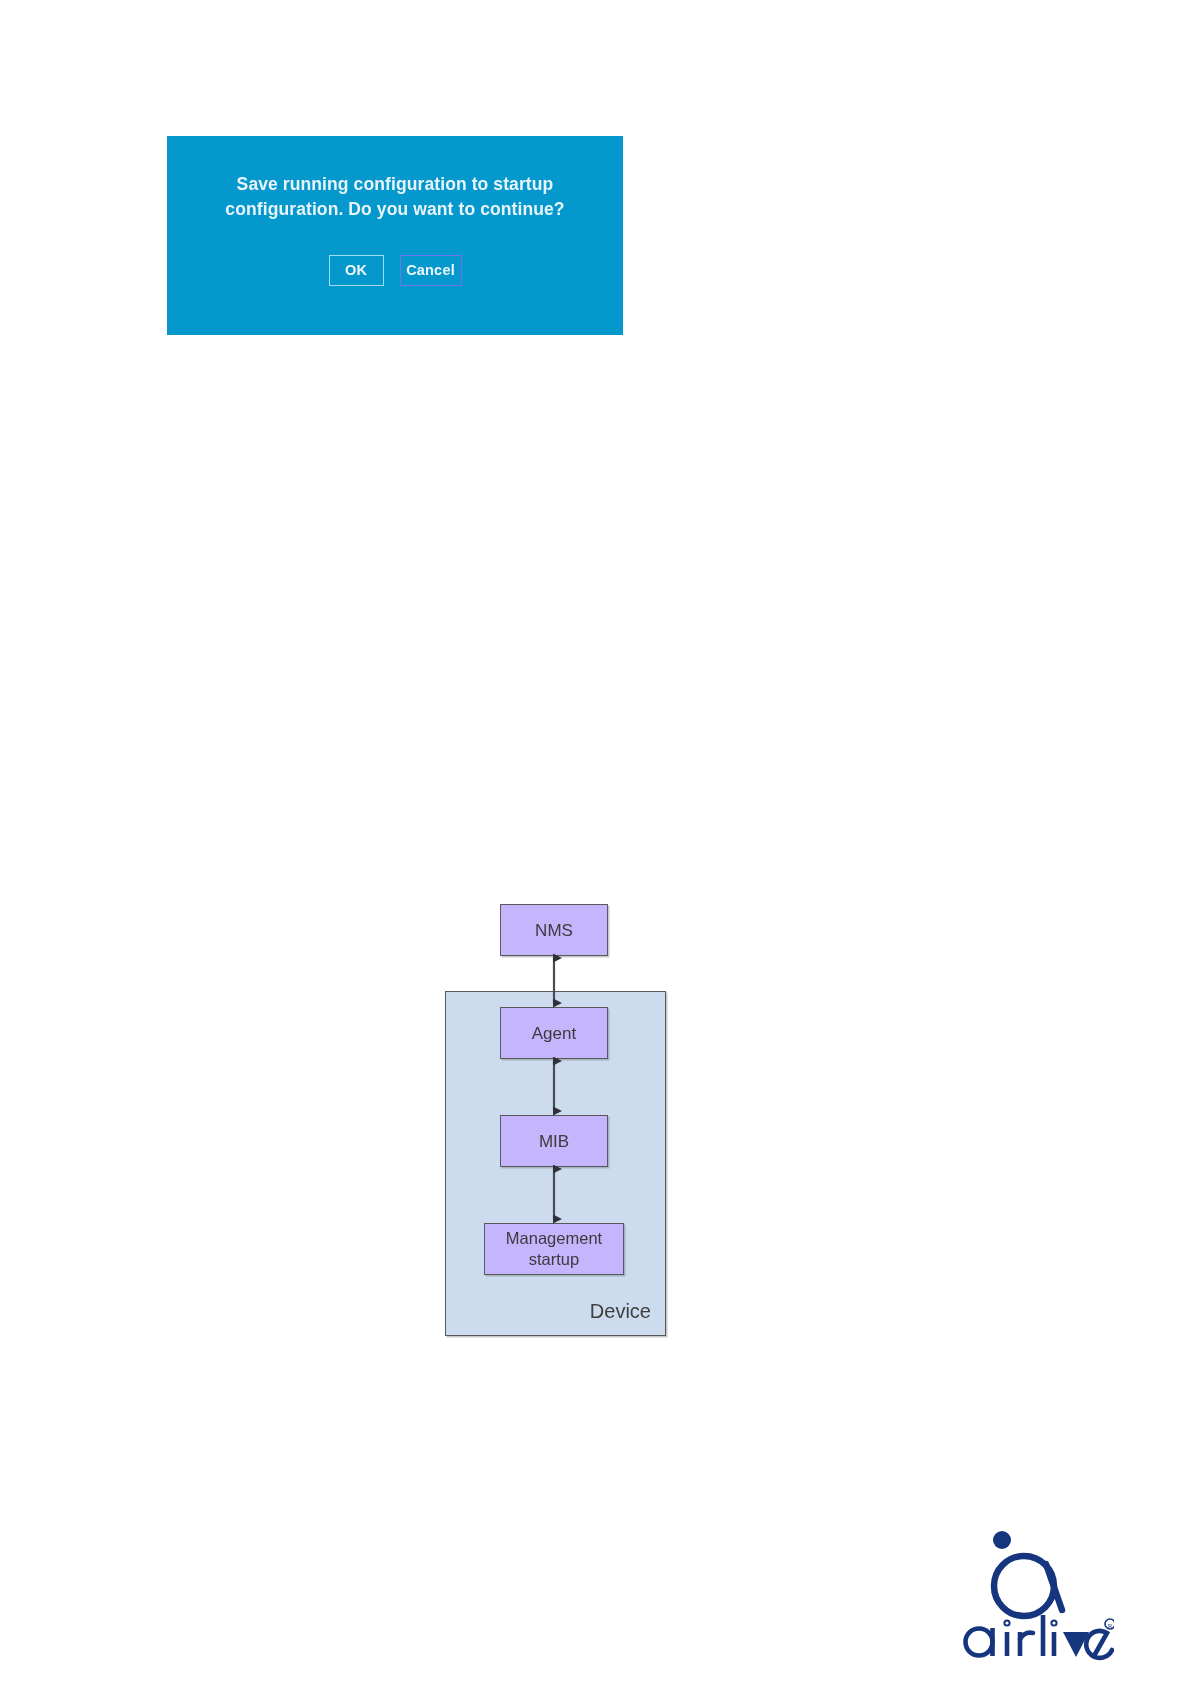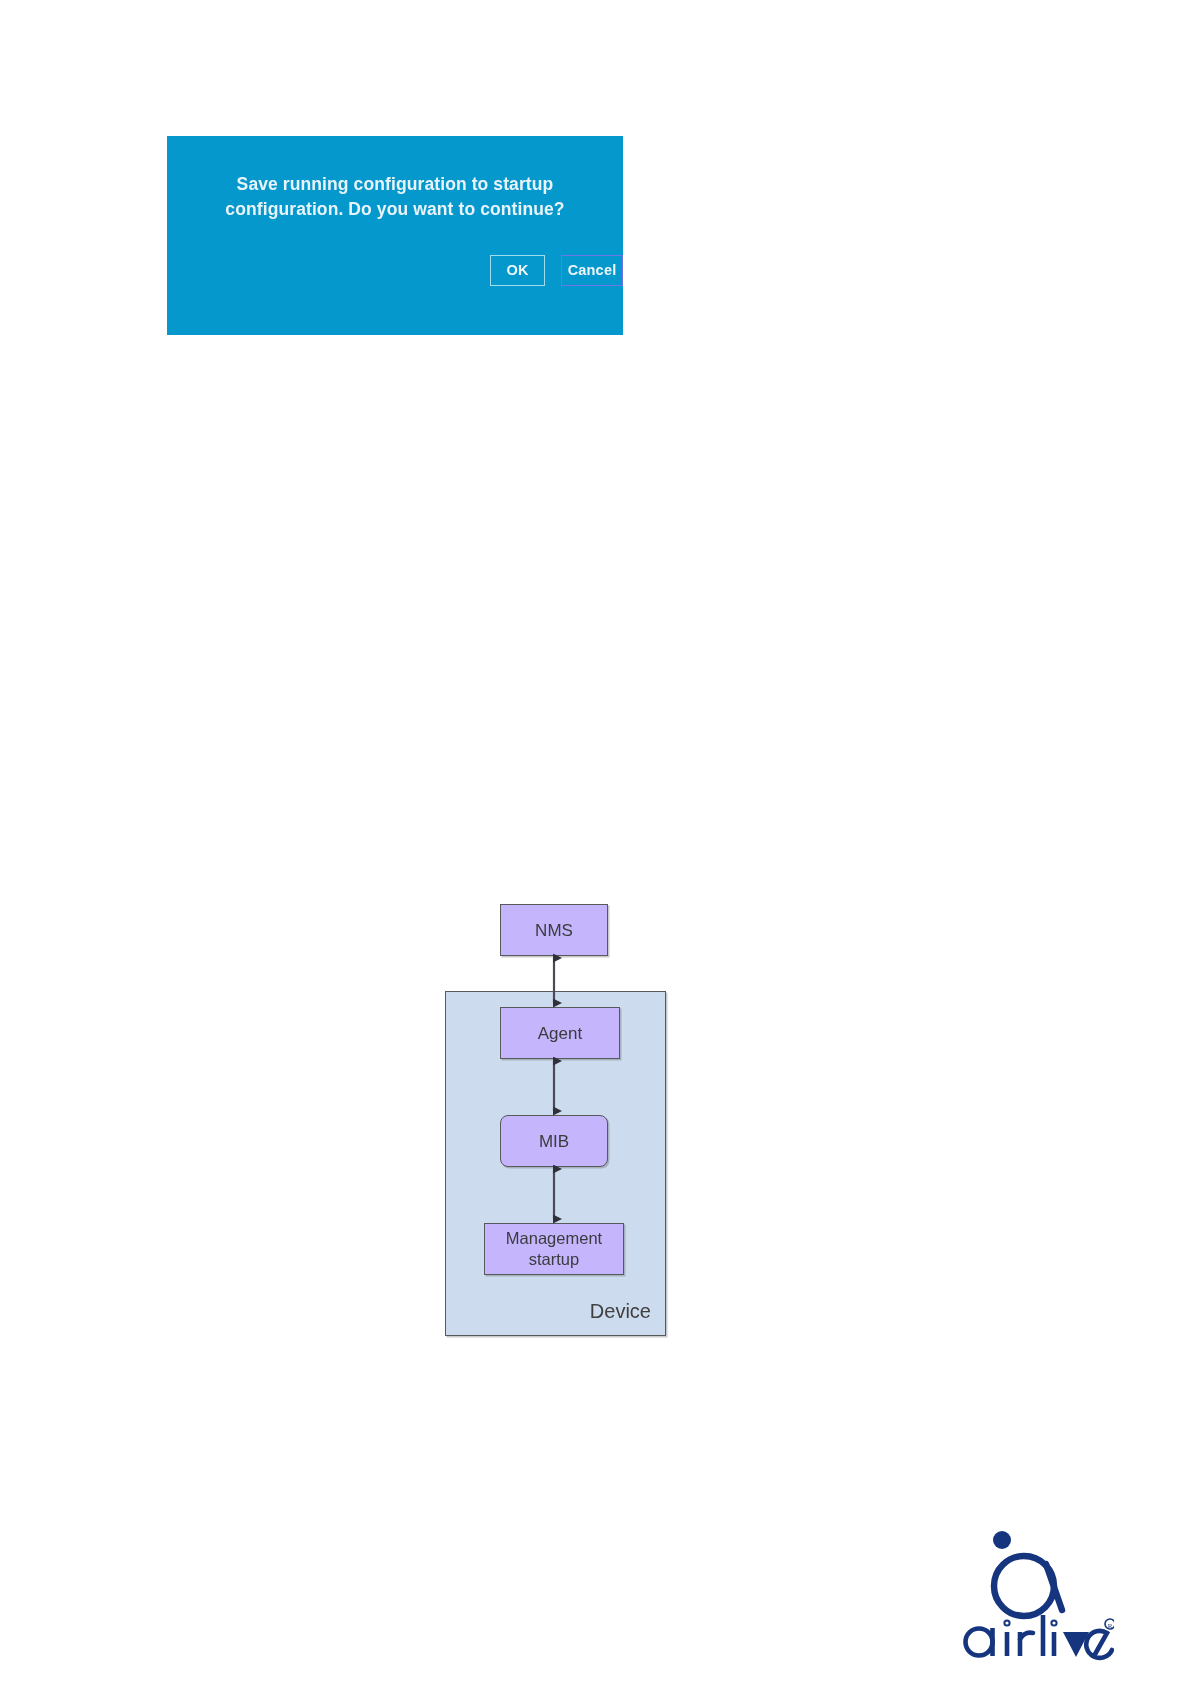--- a/index.html
+++ b/index.html
@@ -39,21 +39,21 @@
     letter-spacing: 0.1px;
     padding: 0 42px;
     box-sizing: border-box;
   }
   #dialog-buttons {
     position: absolute;
     left: 0;
     top: 119px;
     width: 456px;
     display: flex;
-    justify-content: flex-end;
+    justify-content: center;
     align-items: flex-start;
     gap: 16px;
   }
   .dlg-btn {
     background: transparent;
     color: #eef6fb;
     font-family: "Liberation Sans", sans-serif;
     font-size: 14.5px;
     font-weight: bold;
     letter-spacing: 0.2px;
@@ -99,22 +99,22 @@
     position: absolute;
     left: 1px;
     top: 92px;
     width: 221px;
     height: 345px;
     background: #ccdbee;
     border: 1.6px solid #58595b;
     box-sizing: border-box;
     box-shadow: 1.5px 1.5px 0 rgba(90,90,95,0.33);
   }
-  #node-agent { left: 56px;  top: 108px; width: 120px; height: 52px; }
-  #node-mib   { left: 56px;  top: 216px; width: 108px; height: 52px; border-radius: 8px; }
+  #node-agent { left: 56px;  top: 108px; width: 108px; height: 52px; }
+  #node-mib   { left: 56px;  top: 216px; width: 108px; height: 52px; }
   #node-mgmt-object {
     left: 40px; top: 324px; width: 140px; height: 52px;
     font-size: 16.5px;
   }
   #device-label {
     position: absolute;
     right: 14px;
     bottom: 12px;
     color: #404040;
     font-size: 20px;

